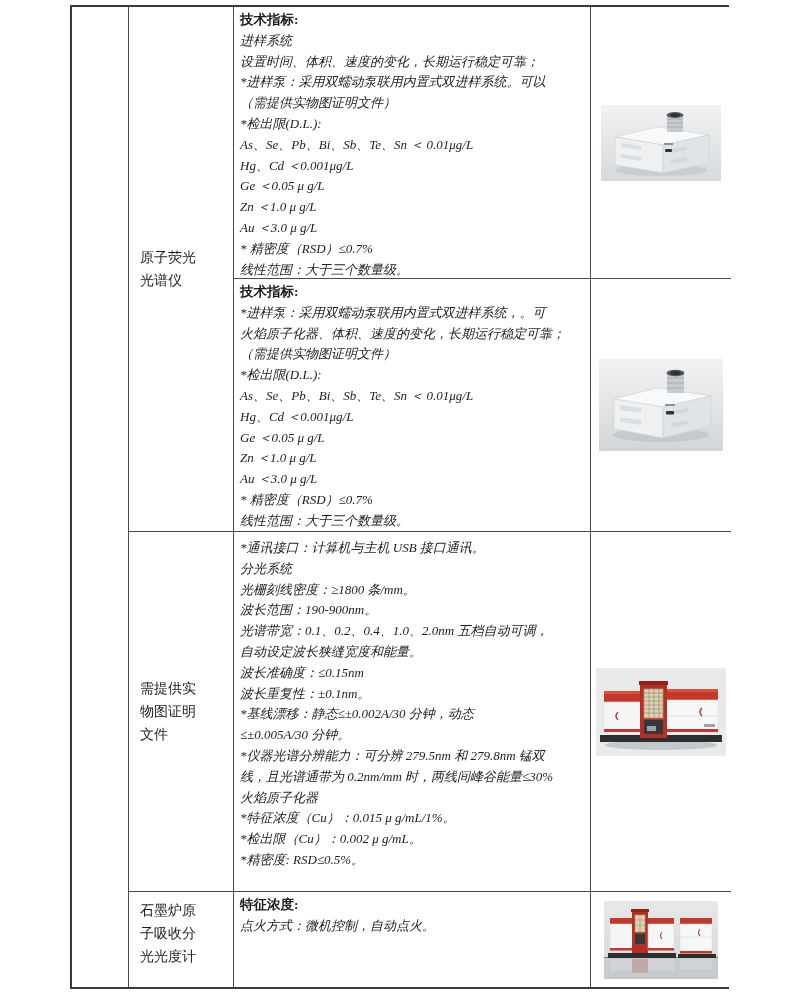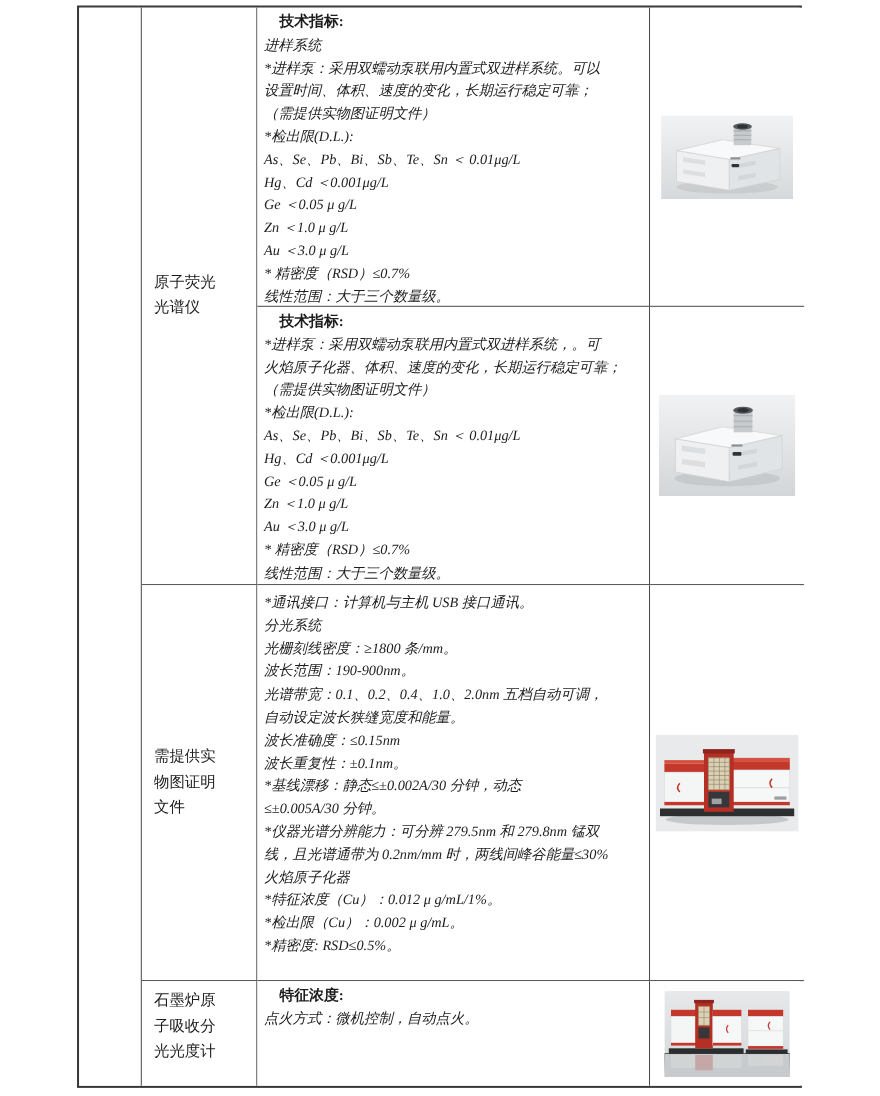--- a/index.html
+++ b/index.html
@@ -20,21 +20,21 @@
   .col-empty{left:0;top:0;width:57px;height:980px;}
   .name-cell{left:57px;width:105px;padding:0 24px 0 11px;font-size:14px;line-height:23px;}
   .n1{top:0;height:525px;display:flex;align-items:center;}
   .n2{top:525px;height:360px;display:flex;align-items:center;}
   .n3{top:885px;height:95px;padding-top:7px;}
   .spec-cell{left:162px;width:357px;padding:3px 6px 0 6px;font-size:13px;line-height:20.8px;}
   .s1{top:0;height:272px;}
   .s2{top:272px;height:253px;}
   .s3{top:525px;height:360px;padding-top:6px;}
   .s4{top:885px;height:95px;}
-  .spec-heading{font-weight:bold;white-space:nowrap;font-size:13.5px;margin-left:14px;}
+  .spec-heading{font-weight:bold;white-space:nowrap;font-size:13.5px;}
   .spec-line{white-space:nowrap;font-style:italic;}
   .img-cell{left:519px;width:140px;display:flex;align-items:center;justify-content:center;}
   .i1{top:0;height:272px;}
   .i2{top:272px;height:253px;}
   .i3{top:525px;height:360px;}
   .i4{top:885px;height:95px;}
   .photo{display:block;line-height:0;}
   .photo svg{display:block;}
 </style>
 </head>
@@ -52,22 +52,22 @@
       <div>需提供实物图证明文件</div>
     </div>
     <div class="cell name-cell n3 b-r">
       <div>石墨炉原子吸收分光光度计</div>
     </div>
 
     <div class="cell spec-cell s1 b-r b-b">
       <div class="spec-heading">技术指标:</div>
       <div>
           <div class="spec-line">进样系统</div>
+          <div class="spec-line">设置时间、体积、速度的变化，长期运行稳定可靠；</div>
           <div class="spec-line">*进样泵：采用双蠕动泵联用内置式双进样系统。可以</div>
-          <div class="spec-line">设置时间、体积、速度的变化，长期运行稳定可靠；</div>
           <div class="spec-line">（需提供实物图证明文件）</div>
           <div class="spec-line">*检出限(D.L.):</div>
           <div class="spec-line">As、Se、Pb、Bi、Sb、Te、Sn ＜ 0.01μg/L</div>
           <div class="spec-line">Hg、Cd ＜0.001μg/L</div>
           <div class="spec-line">Ge ＜0.05 μ g/L</div>
           <div class="spec-line">Zn ＜1.0 μ g/L</div>
           <div class="spec-line">Au ＜3.0 μ g/L</div>
           <div class="spec-line">* 精密度（RSD）≤0.7%</div>
           <div class="spec-line">线性范围：大于三个数量级。</div>
         </div>
@@ -96,21 +96,21 @@
           <div class="spec-line">波长范围：190-900nm。</div>
           <div class="spec-line">光谱带宽：0.1、0.2、0.4、1.0、2.0nm 五档自动可调，</div>
           <div class="spec-line">自动设定波长狭缝宽度和能量。</div>
           <div class="spec-line">波长准确度：≤0.15nm</div>
           <div class="spec-line">波长重复性：±0.1nm。</div>
           <div class="spec-line">*基线漂移：静态≤±0.002A/30 分钟，动态</div>
           <div class="spec-line">≤±0.005A/30 分钟。</div>
           <div class="spec-line">*仪器光谱分辨能力：可分辨 279.5nm 和 279.8nm 锰双</div>
           <div class="spec-line">线，且光谱通带为 0.2nm/mm 时，两线间峰谷能量≤30%</div>
           <div class="spec-line">火焰原子化器</div>
-          <div class="spec-line">*特征浓度（Cu）：0.012 μ g/mL/1%。</div>
+          <div class="spec-line">*特征浓度（Cu）：0.015 μ g/mL/1%。</div>
           <div class="spec-line">*检出限（Cu）：0.002 μ g/mL。</div>
           <div class="spec-line">*精密度: RSD≤0.5%。</div>
         </div>
     </div>
     <div class="cell spec-cell s4 b-r">
       <div class="spec-heading">特征浓度:</div>
       <div>
           <div class="spec-line">点火方式：微机控制，自动点火。</div>
         </div>
     </div>

